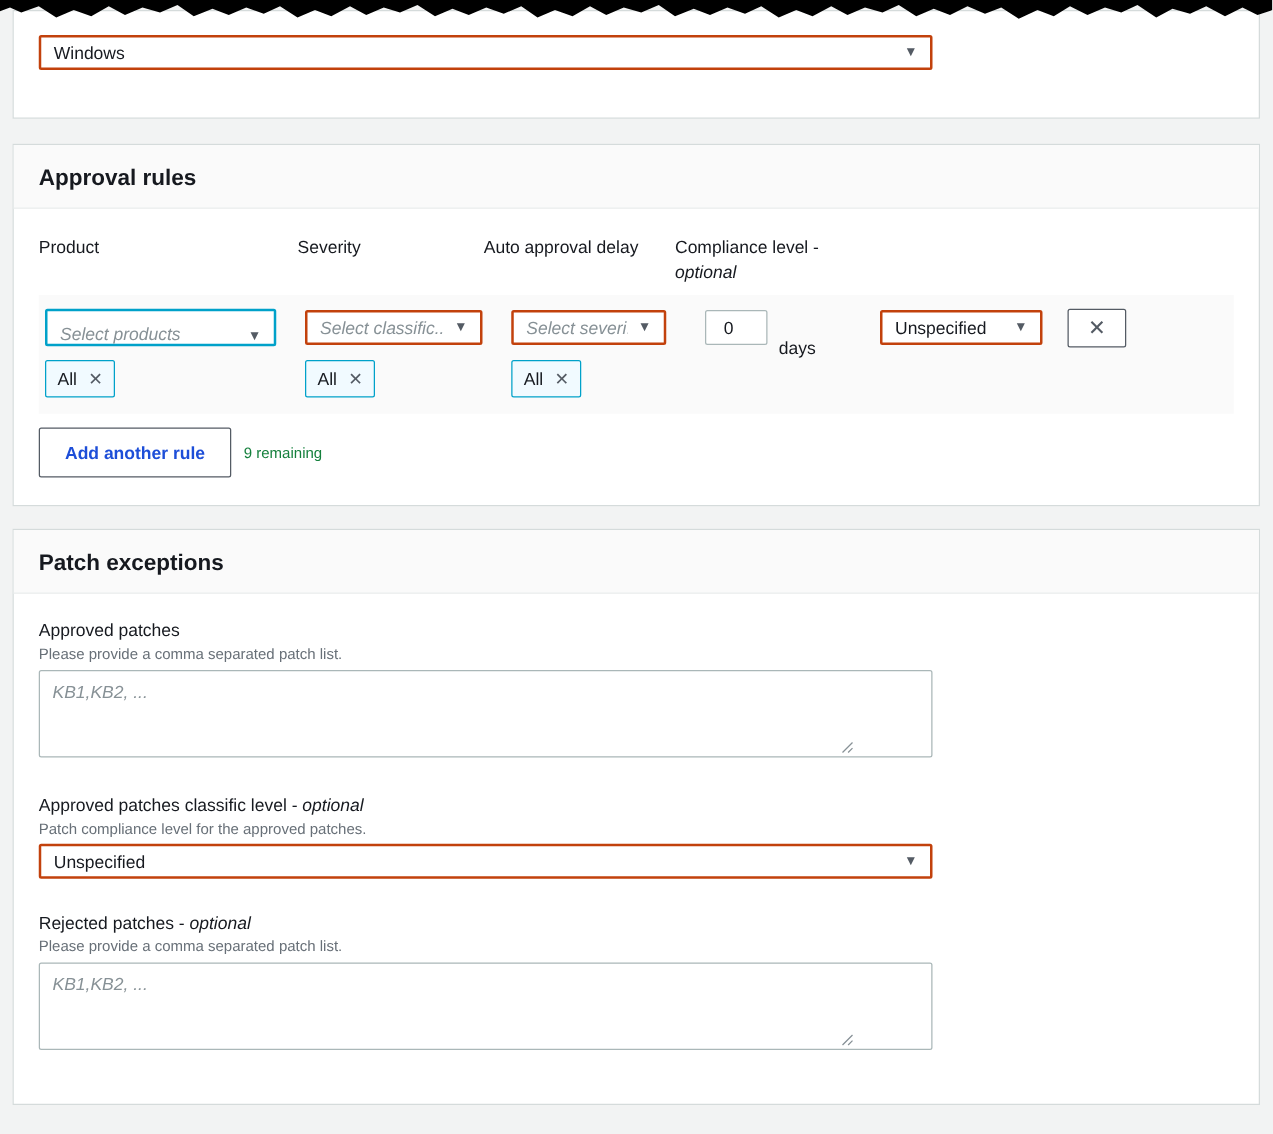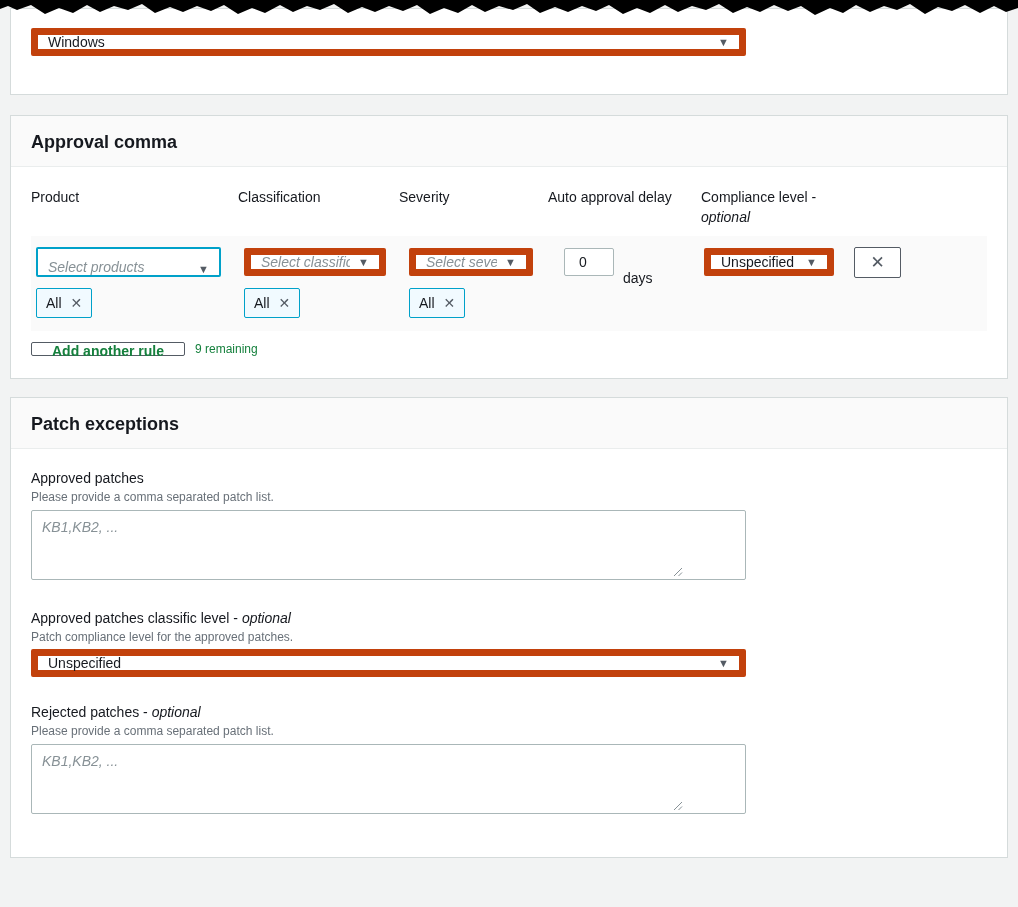--- a/index.html
+++ b/index.html
@@ -15,21 +15,21 @@
   .card + .card { margin-top:0; }
   .card-os { margin-bottom:20px; }
   .card-rules { margin-bottom:18px; }
   .card-header { background:#fafafa; border-bottom:1px solid #eaeded; padding:15px 20px 13px; }
   .card-header h2 { margin:0; font-size:18px; font-weight:bold; color:#16191f; line-height:22px; }
   .field-label { font-size:14px; color:#16191f; line-height:18px; }
   .field-desc { font-size:12px; color:#687078; line-height:16px; margin-top:2px; }
   .optional { font-style:italic; }
 
   .select {
-    height:28px; background:#fff; border:7px solid #c2410c; border-radius:2px;
+    height:28px; background:#fff; border:2px solid #c2410c; border-radius:2px;
     display:flex; align-items:center; justify-content:space-between;
     padding:0 10px; font-size:14px; cursor:pointer;
   }
   .select.focused { border:2px solid #00a1c9; height:30px;align-items:flex-end; }
   .select .value { color:#16191f; }
   .select .ph { color:#879196; font-style:italic; white-space:nowrap; overflow:hidden; }
   .caret { color:#545b64; font-size:11px; line-height:1; margin-left:8px; flex:none; }
 
   .os-body { padding:13px 20px 38px; }
   .os-select { width:715px; margin-top:6px; }
@@ -48,23 +48,23 @@
   .delay-unit  { left:592px; top:28px; line-height:28px; font-size:14px; }
   .sel-comp    { left:673px; top:12px; width:130px; }
   .remove-btn  { left:823px; top:11px; width:47px; height:31px; background:#fff; border:1px solid #545b64;
                  border-radius:2px; color:#545b64; font-size:17px; line-height:28px; text-align:center; cursor:pointer; }
   .token { display:inline-flex; align-items:center; height:30px; padding:0 9px; background:#f1faff;
            border:1px solid #00a1c9; border-radius:2px; font-size:14px; color:#16191f; }
   .token .x { color:#545b64; font-size:14px; margin-left:9px; cursor:pointer; }
   .tok1 { left:5px; top:52px; } .tok2 { left:213px; top:52px; } .tok3 { left:378px; top:52px; }
 
   .add-row { margin-top:11px; display:flex; align-items:center; }
-  .btn { background:#fff; border:1px solid #545b64; border-radius:2px; color:#15803d;
+  .btn { background:#fff; border:1px solid #545b64; border-radius:2px; color:#1d4ed8;
          font-family:"Liberation Sans",sans-serif; font-weight:bold; font-size:14px;
-         height:14px; padding:0 20px; cursor:pointer; }
+         height:40px; padding:0 20px; cursor:pointer; }
   .remaining { margin-left:10px; font-size:12px; color:#15803d; }
 
   .patch-body { padding:20px 20px 40px; }
   .fgroup { margin-top:0; }
   .fgroup + .fgroup { margin-top:26px; }
   .ta-wrap { position:relative; width:655px; margin-top:5px; }
   textarea {
     width:715px; height:70px; border:1px solid #aab7b8; border-radius:2px; resize:none;
     font-family:"Liberation Sans",sans-serif; font-size:14px; color:#16191f; padding:8px 10px;
   }
@@ -85,26 +85,25 @@
     <div class="os-body">
       <div class="select os-select">
         <span class="value">Windows</span>
         <span class="caret">▼</span>
       </div>
     </div>
   </section>
 
   <section class="card card-rules">
     <div class="card-header">
-      <h2>Approval comma</h2>
+      <h2>Approval rules</h2>
     </div>
     <div class="rules-body">
       <div class="cols">
         <div class="c1">Product</div>
-        <div class="c2">Classification</div>
         <div class="c3">Severity</div>
         <div class="c4">Auto approval delay</div>
         <div class="c5">
           <span>Compliance level -</span><br>
           <span class="optional">optional</span>
         </div>
       </div>
 
       <div class="rule-row">
         <div class="select focused abs sel-product">

